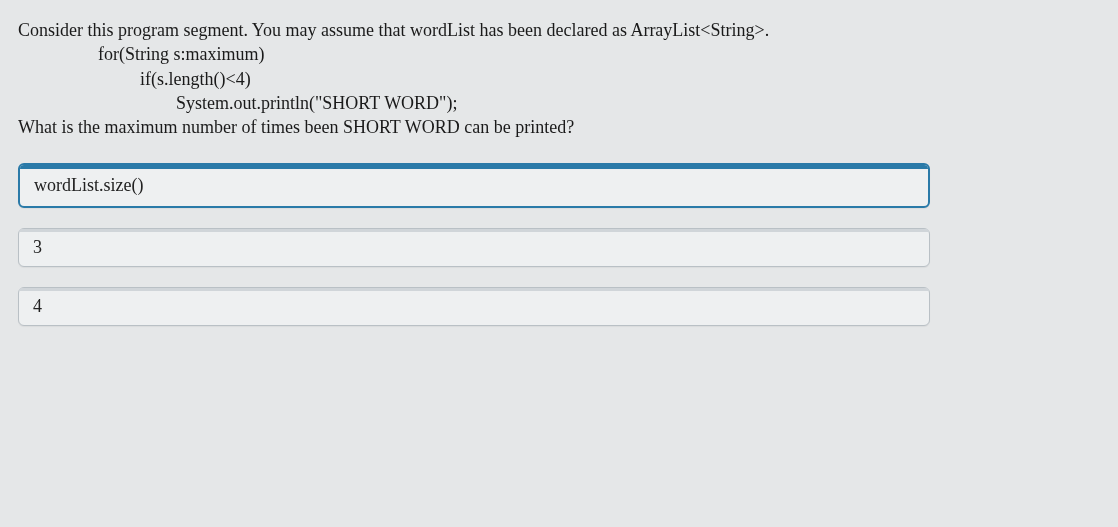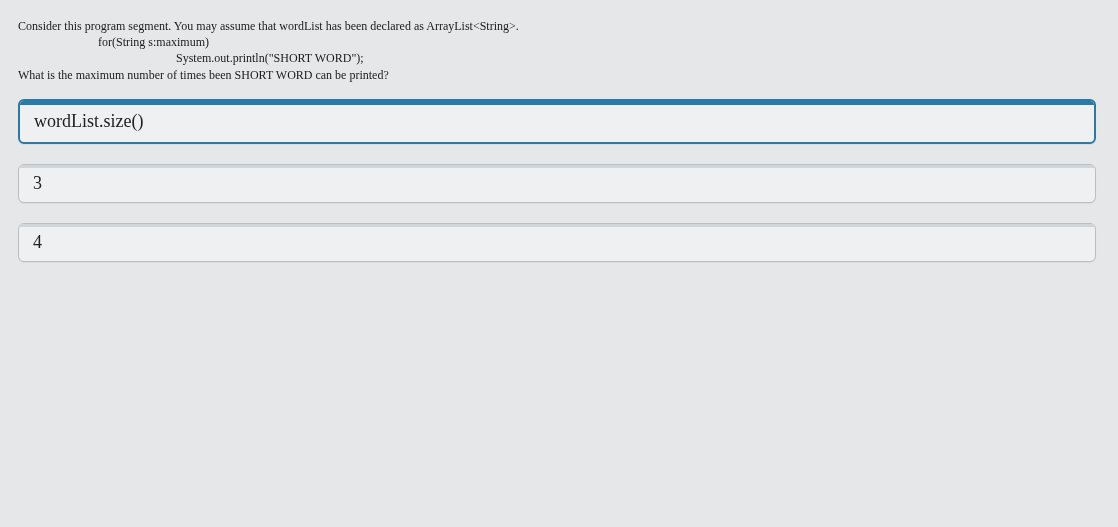--- a/index.html
+++ b/index.html
@@ -10,23 +10,23 @@
     body {
       width: 1118px;
       height: 527px;
       background: #e5e7e8;
       font-family: Georgia, 'Times New Roman', serif;
       padding: 18px 0 0 18px;
       overflow: hidden;
     }
     .question-text {
       color: #1a1a1a;
-      font-size: 12px;
+      font-size: 18px;
       line-height: 1.35;
-      margin-bottom: 16px;
+      margin-bottom: 24px;
     }
     .question-text .line1 { padding-left: 0; }
     .question-text .line2 { padding-left: 80px; }
     .question-text .line3 { padding-left: 122px; }
     .question-text .line4 { padding-left: 158px; }
     .question-text .line5 { padding-left: 0; }
 
     .options {
       display: flex;
       flex-direction: column;
@@ -35,21 +35,21 @@
     }
     .option {
       background: #eef0f1;
       border: 1px solid #b9c0c5;
       border-radius: 6px;
       padding: 8px 14px;
       font-size: 18px;
       color: #222;
       cursor: pointer;
       position: relative;
-      width: 1078px;
+      width: 912px;
       box-shadow: 0 1px 1px rgba(0,0,0,0.05);
     }
     .option.selected {
       border: 2px solid #2a7aa8;
       padding: 10px 14px;
     }
     .option.selected::before {
       content: "";
       position: absolute;
       top: 0;
@@ -69,20 +69,21 @@
       background: #d0d5d9;
       border-radius: 4px 4px 0 0;
     }
   </style>
 </head>
 <body>
 
 <div class="question-text">
   <div class="line1">Consider this program segment. You may assume that wordList has been declared as ArrayList&lt;String&gt;.</div>
   <div class="line2">for(String s:maximum)</div>
+  <div class="line3">if(s.length()&lt;4)</div>
   <div class="line4">System.out.println("SHORT WORD");</div>
   <div class="line5">What is the maximum number of times been SHORT WORD can be printed?</div>
 </div>
 
 <div class="options">
   <div class="option selected">
     <span>wordList.size()</span>
   </div>
   <div class="option">
     <span>3</span>

